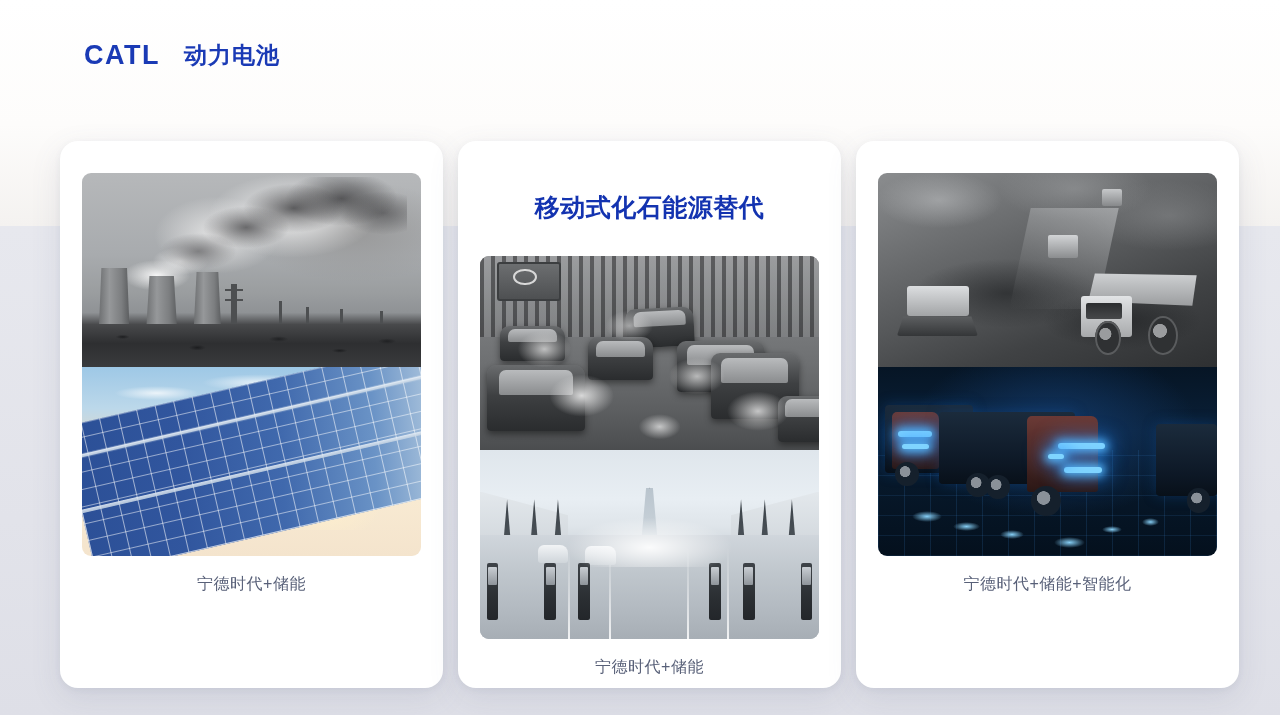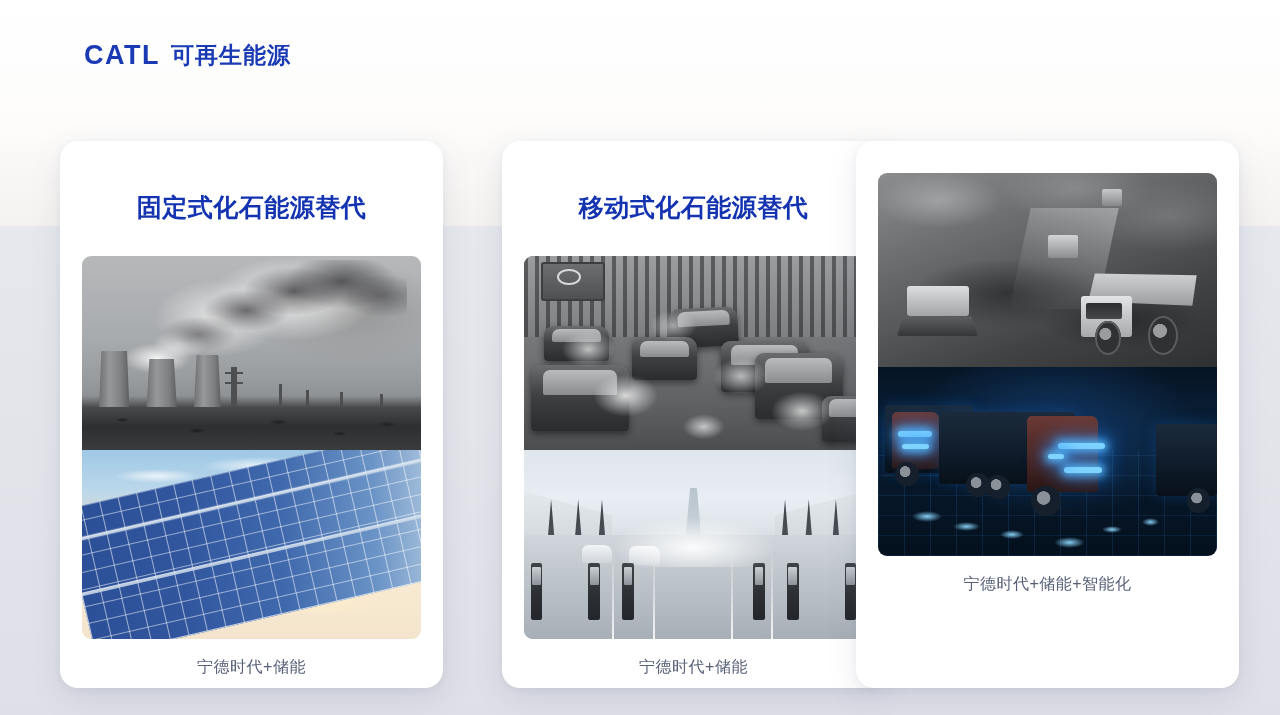--- a/index.html
+++ b/index.html
@@ -27,21 +27,21 @@
     z-index:5;
     display:flex; align-items:center; justify-content:space-between;
     padding:0 44px 0 84px;
   }
   .page-title {
     font-size:30px; font-weight:bold; letter-spacing:1px;
     color:#1333b0;
     line-height:1.1;
     white-space:nowrap;
   }
-  .brand { display:flex; align-items:center; gap:11px; white-space:nowrap;justify-content:center; }
+  .brand { display:flex; align-items:center; gap:24px; white-space:nowrap;justify-content:center; }
   .brand-latin {
     font-size:27px; font-weight:bold; color:#1a3ab5;
     letter-spacing:1.5px;
   }
   .brand-cn {
     font-size:23px; font-weight:bold; color:#1a3ab5;
     letter-spacing:1px;
   }
 
   
@@ -51,21 +51,21 @@
   }
   .card {
     position:absolute;
     background:#ffffff;
     border-radius:18px;
     box-shadow:0 10px 30px rgba(90,100,130,.13), 0 2px 6px rgba(90,100,130,.07);
     display:flex; flex-direction:column; align-items:center;
     overflow:hidden;
   }
   .card-1 { left:60px;  top:141px; width:383px; height:547px; }
-  .card-2 { left:458px; top:141px; width:383px; height:547px;margin-left:44px; }
+  .card-2 { left:458px; top:141px; width:383px; height:547px; }
   .card-3 { left:856px; top:141px; width:383px; height:547px; }
 
   .card-title {
     font-size:25px; font-weight:bold; color:#1333b0;
     letter-spacing:.5px;
     margin-top:50px;
   }
   .media {
     margin-top:32px;
     width:339px; height:383px;
@@ -365,28 +365,27 @@
 <body>
 
 <div class="bg-root">
   <div class="bg-top"></div>
   <div class="bg-bottom"></div>
 </div>
 
 <div class="header">
   <div class="brand">
     <span class="brand-latin">CATL</span>
-    <span class="brand-cn">可再生能源</span>
+    <span class="brand-cn">动力电池</span>
   </div>
 </div>
 
 <div class="cards">
 
   <div class="card card-1">
-    <div class="card-title">固定式化石能源替代</div>
     <div class="media">
 
       <div class="media-top img-smokestack">
         <div class="smoke-plume"></div>
         <div class="tower t1"></div>
         <div class="tower t2"></div>
         <div class="tower t3"></div>
         <div class="pylon p1"></div>
         <div class="pylon p2"></div>
         <div class="pylon p3"></div>

